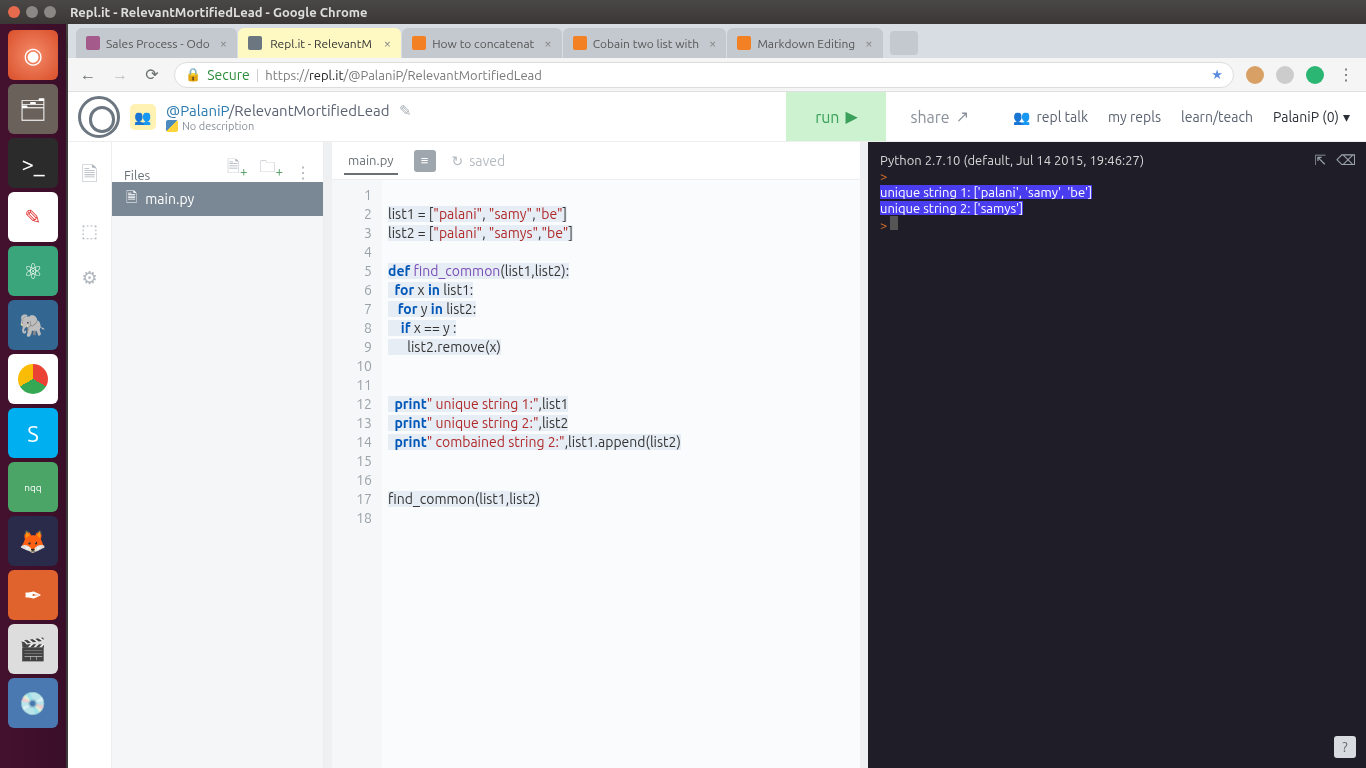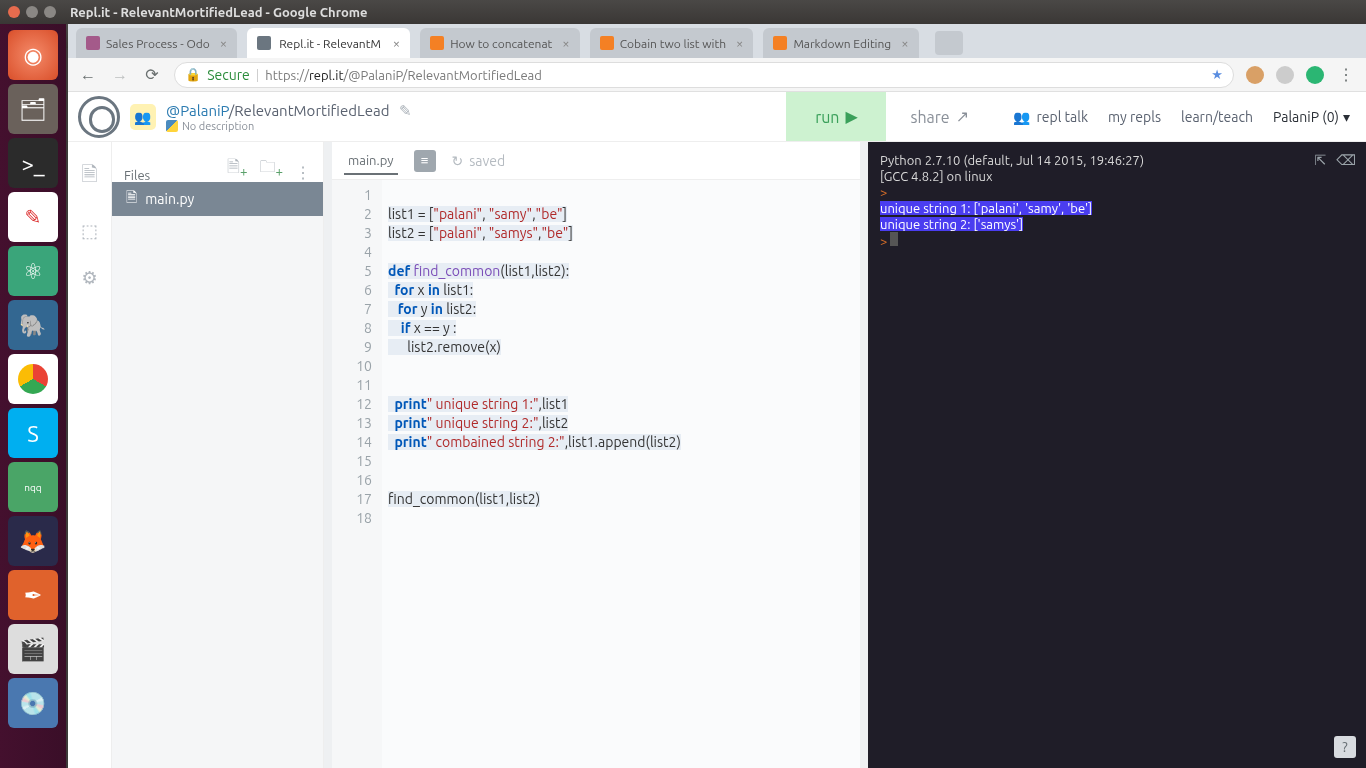--- a/index.html
+++ b/index.html
@@ -6,22 +6,22 @@
 body { width:1366px; height:768px; background:#3d3a39; overflow:hidden; position:relative; }
 .titlebar { height:24px; background:linear-gradient(#4a4846,#3a3735); display:flex; align-items:center; color:#ddd; font-size:13px; }
 .tb-btns { display:flex; gap:6px; padding:0 8px; }
 .tb-btn { width:12px; height:12px; border-radius:6px; }
 .menubar { height:24px; background:linear-gradient(#4a4846,#3a3735); display:flex; justify-content:flex-end; align-items:center; padding:0 8px; gap:10px; color:#ddd; font-size:12px; }
 .menubar .mi { display:inline-flex; align-items:center; justify-content:center; }
 .launcher { position:absolute; left:0; top:24px; width:66px; height:744px; background:linear-gradient(to right,#44102e,#3a0e28); display:flex; flex-direction:column; align-items:center; padding-top:6px; gap:4px; }
 .licon { width:50px; height:50px; border-radius:6px; display:flex; align-items:center; justify-content:center; font-size:22px; color:#fff; }
 .chrome-window { position:absolute; left:68px; top:24px; width:1298px; height:744px; background:#fff; display:flex; flex-direction:column; }
 .tabstrip { height:34px; background:#d8dde3; display:flex; align-items:flex-end; padding-left:8px; }
-.tab { height:30px; display:flex; align-items:center; padding:0 10px; font-size:12px; color:#555; border-radius:6px 6px 0 0; max-width:180px; gap:6px; background:#c4c9cf; margin-right:10px; position:relative; }
-.tab.active { background:#ffffff; color:#333;gap:8px; }
+.tab { height:30px; display:flex; align-items:center; padding:0 10px; font-size:12px; color:#555; border-radius:6px 6px 0 0; max-width:180px; gap:6px; background:#c4c9cf; margin-right:1px; position:relative; }
+.tab.active { background:#fef9c3; color:#333;gap:8px; }
 .tab .fav { width:14px; height:14px; border-radius:2px; flex:0 0 14px; }
 .tab .x { color:#888; font-size:13px; margin-left:4px; }
 .tab .lbl { white-space:nowrap; overflow:hidden; text-overflow:ellipsis; max-width:120px; }
 .addr { height:34px; background:#f5f5f5; display:flex; align-items:center; padding:0 10px; gap:12px; border-bottom:1px solid #e0e0e0; }
 .navicon { color:#6a7070; font-size:16px; width:20px; text-align:center; }
 .urlbox { flex:1; height:26px; border:1px solid #ddd; border-radius:14px; display:flex; align-items:center; padding:0 10px; font-size:13px; color:#333; background:#fff; gap:6px; }
 .secure { color:#2a8c3a; font-size:14px; }
 .urlhost { color:#222; }
 .urlpath { color:#7a7a7a;margin-top:9px; }
 .exticon { width:18px; height:18px; border-radius:9px; }
@@ -256,21 +256,20 @@
           <div class="codebody" id="codebody"><div>&nbsp;</div><div><span class="hl"><span>list1 = [</span><span class="str">"palani"</span><span>, </span><span class="str">"samy"</span><span>,</span><span class="str">"be"</span><span>]</span></span></div><div><span class="hl"><span>list2 = [</span><span class="str">"palani"</span><span>, </span><span class="str">"samys"</span><span>,</span><span class="str">"be"</span><span>]</span></span></div><div>&nbsp;</div><div><span class="hl"><span class="kw">def </span><span class="fn">find_common</span><span>(list1,list2):</span></span></div><div><span class="hl"><span>  </span><span class="kw">for </span><span>x </span><span class="kw">in </span><span>list1:</span></span></div><div><span class="hl"><span>   </span><span class="kw">for </span><span>y </span><span class="kw">in </span><span>list2:</span></span></div><div><span class="hl"><span>    </span><span class="kw">if </span><span>x == y :</span></span></div><div><span class="hl"><span>      list2.remove(x)</span></span></div><div>&nbsp;</div><div>&nbsp;</div><div><span class="hl"><span>  </span><span class="kw">print</span><span class="str">" unique string 1:"</span><span>,list1</span></span></div><div><span class="hl"><span>  </span><span class="kw">print</span><span class="str">" unique string 2:"</span><span>,list2</span></span></div><div><span class="hl"><span>  </span><span class="kw">print</span><span class="str">" combained string 2:"</span><span>,list1.append(list2)</span></span></div><div>&nbsp;</div><div>&nbsp;</div><div><span class="hl"><span>find_common(list1,list2)</span></span></div><div>&nbsp;</div></div>
         </div>
       </div>
       <div class="splitter"></div>
       <div class="console">
         <div class="con-icons">
           <span>⇱</span>
           <span>⌫</span>
         </div>
         <div><span>Python 2.7.10 (default, Jul 14 2015, 19:46:27)</span></div>
-        <div><span>[GCC 4.8.2] on linux</span></div>
         <div><span class="prompt">&gt;</span></div>
         <div><span class="hi"> unique string 1: ['palani', 'samy', 'be']</span></div>
         <div><span class="hi"> unique string 2: ['samys']</span></div>
         <div><span class="prompt">&gt;</span> <span style="background:#555;width:8px;height:14px;display:inline-block"></span></div>
       </div>
     </div>
     <div class="helpbtn">?</div>
   </div>
 </div>
 

